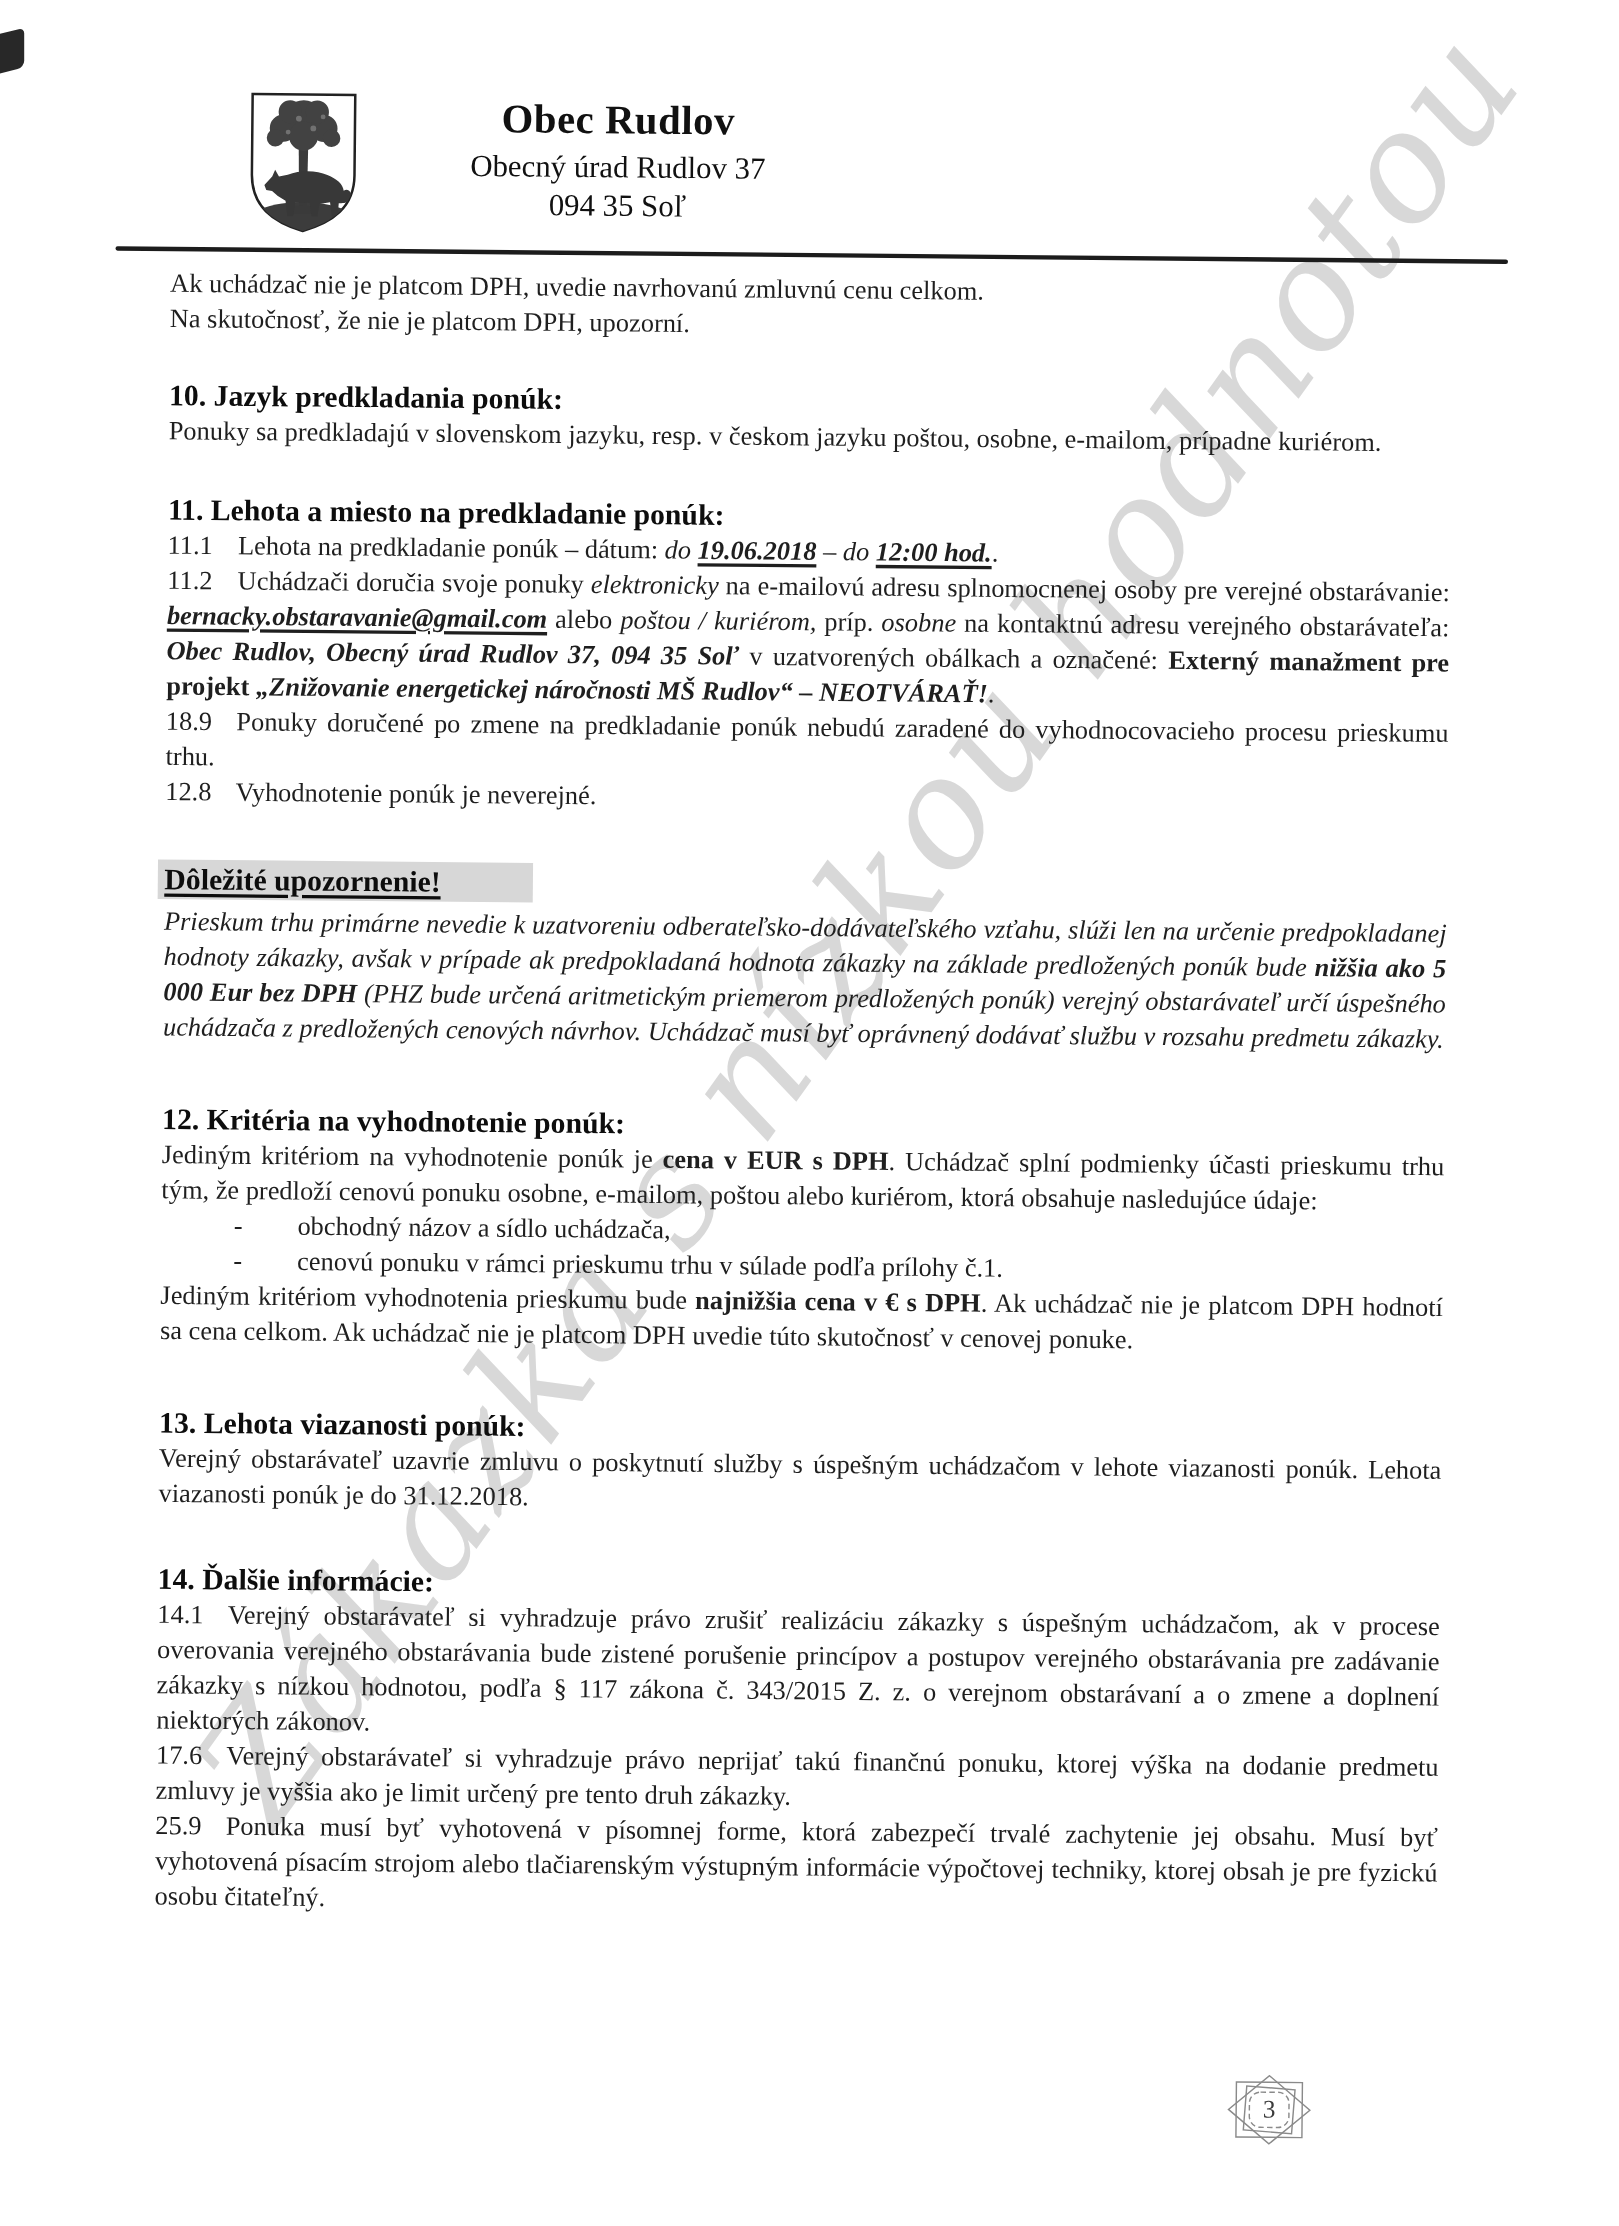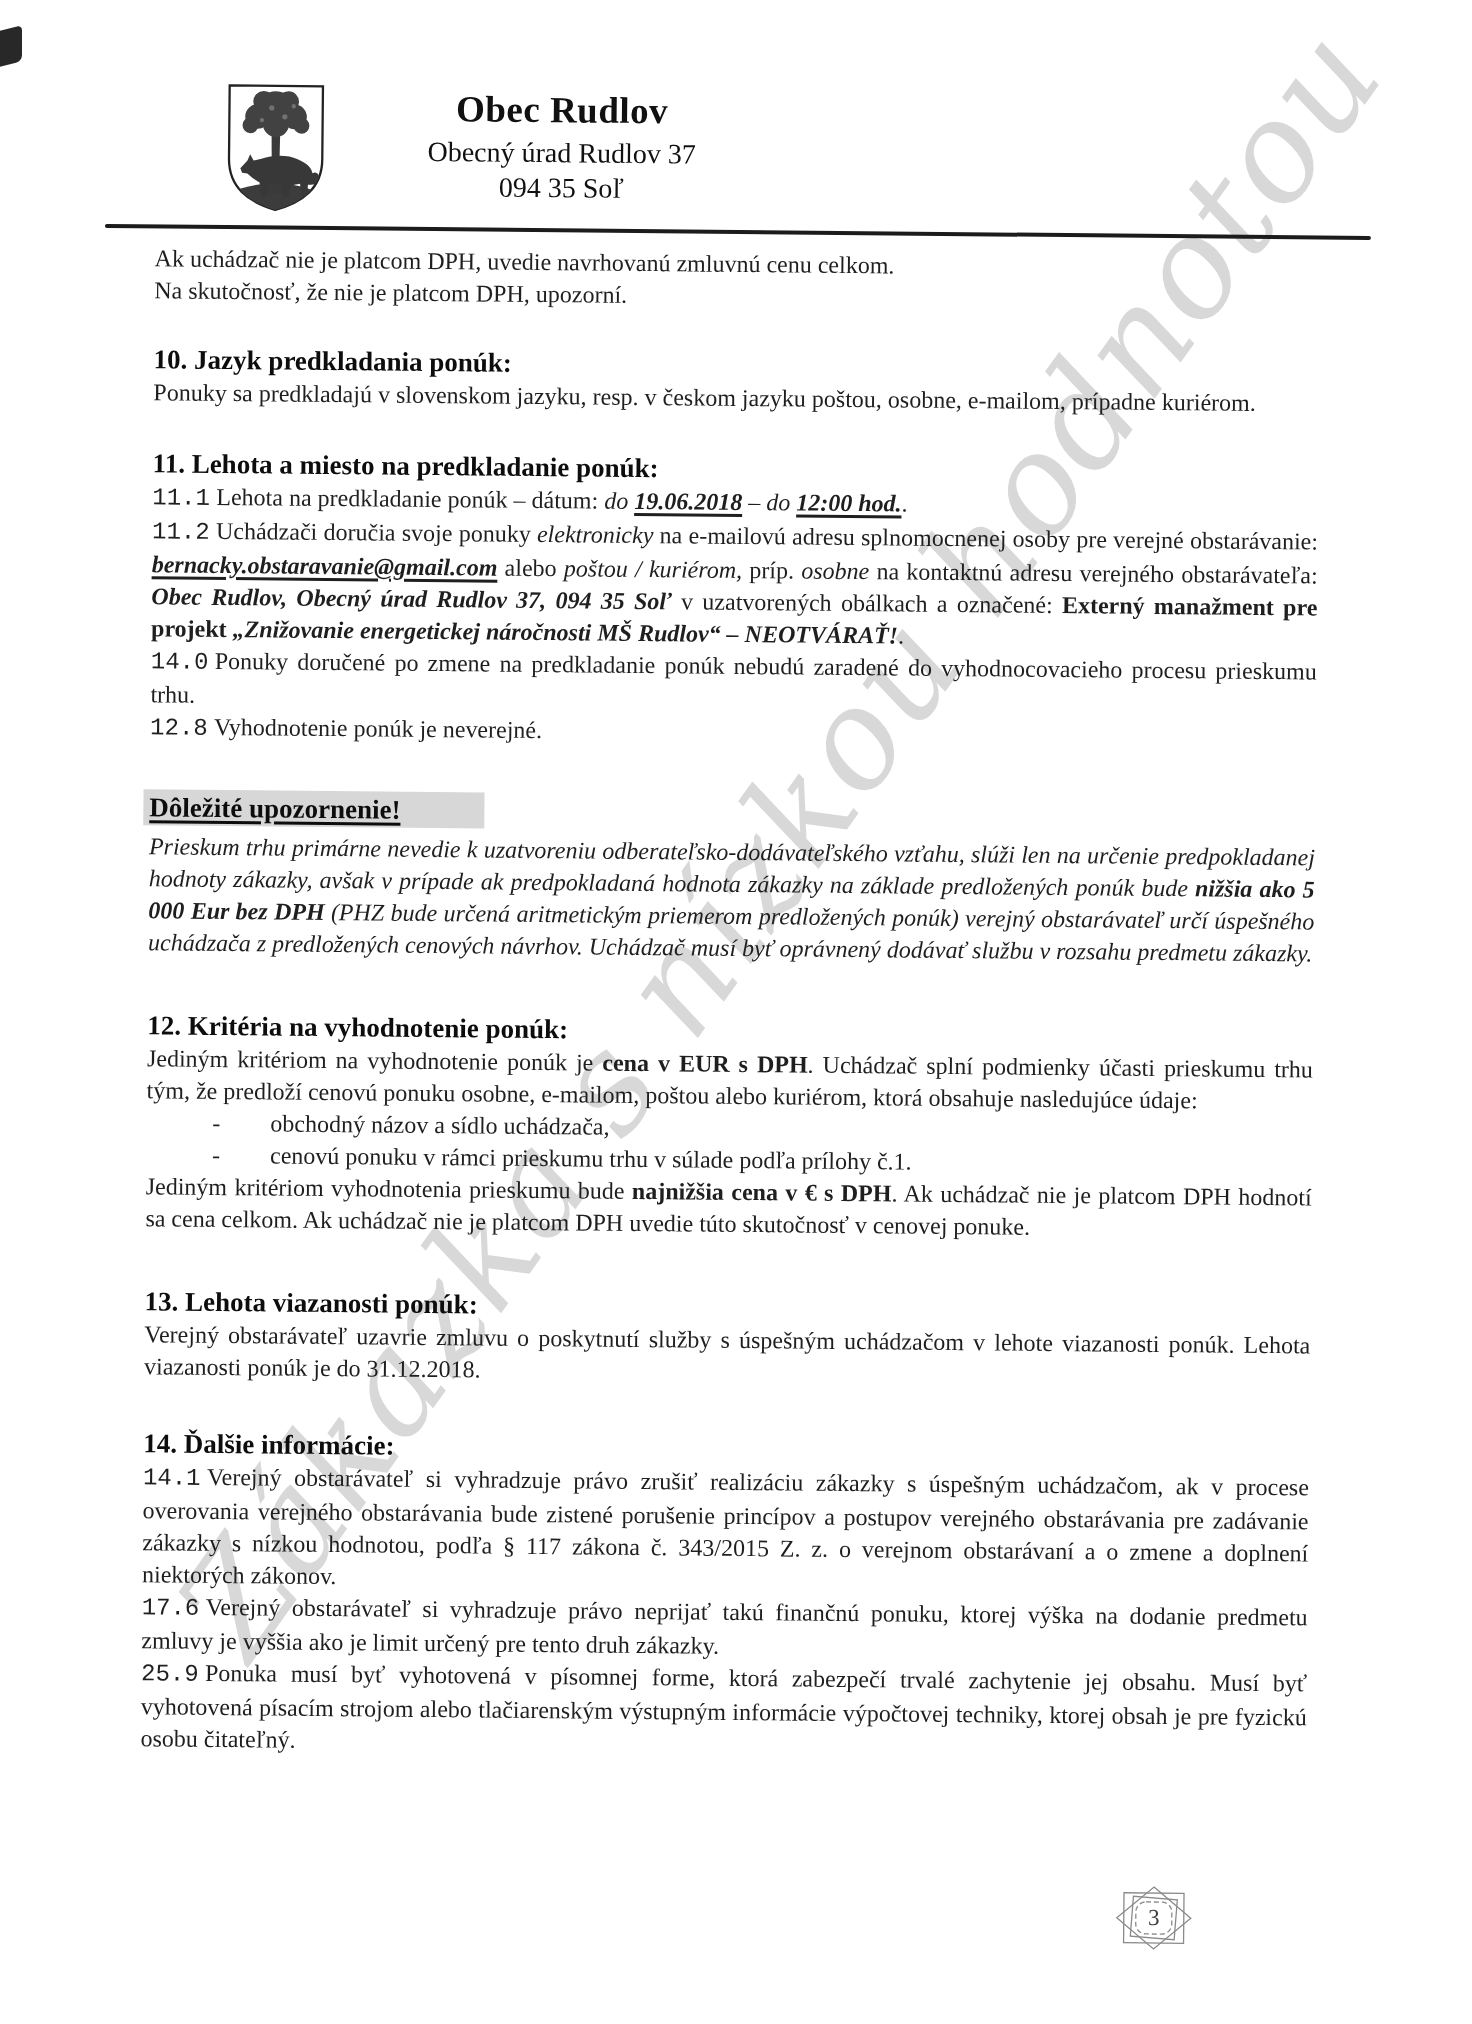--- a/index.html
+++ b/index.html
@@ -44,21 +44,21 @@
     font-family:"DejaVu Serif",serif;
     pointer-events:none;text-align:center;
   }
   
   .doc{
     position:absolute;left:156px;top:242px;width:1166px;
     font-size:24px;line-height:32px;z-index:2;
   }
   .blk{text-align:justify;}
   .blk-heading{text-align:left;font-size:27px;font-weight:bold;color:#0d0d0d;line-height:34px;}
-  .blk-num > span:first-child{display:inline-block;min-width:64px;font-family:Liberation Mono, monospace;}
+  .blk-num > span:first-child{display:inline-block;min-width:64px;}
   .blk-bullet{padding-left:66px;}
   .blk-bullet > span:first-child{display:inline-block;width:58px;}
   .f-b{font-weight:bold;}
   .f-i{font-style:italic;}
   .f-u{text-decoration:underline;text-decoration-thickness:2.5px;text-underline-offset:4px;}
   .f-h{background:#d7d7d7;padding:3px 84px 3px 6px;margin-left:-6px;}
   
   .pagenum{
     position:absolute;left:1132px;top:1876px;width:78px;height:66px;z-index:3;
   }
@@ -123,21 +123,21 @@
     <div class="rule"></div>
 
     <div class="doc" id="doc-body">
         <div class="blk blk-para"><span>Ak uchádzač nie je platcom DPH, uvedie navrhovanú zmluvnú cenu celkom.</span></div>
         <div class="blk blk-para"><span>Na skutočnosť, že nie je platcom DPH, upozorní.</span></div>
         <div class="blk blk-heading" style="margin-top: 36px;"><span class="f-b">10. Jazyk predkladania ponúk:</span></div>
         <div class="blk blk-para"><span>Ponuky sa predkladajú v slovenskom jazyku, resp. v českom jazyku poštou, osobne, e-mailom, prípadne kuriérom.</span></div>
         <div class="blk blk-heading" style="margin-top: 38px;"><span class="f-b">11. Lehota a miesto na predkladanie ponúk:</span></div>
         <div class="blk blk-num"><span>11.1</span><span>Lehota na predkladanie ponúk – dátum:  </span><span class="f-i">do </span><span class="f-b f-i f-u">19.06.2018</span><span class="f-i"> – </span><span class="f-i">do </span><span class="f-b f-i f-u">12:00 hod.</span><span>.</span></div>
         <div class="blk blk-num"><span>11.2</span><span>Uchádzači doručia svoje ponuky </span><span class="f-i">elektronicky</span><span> na e-mailovú adresu splnomocnenej osoby pre verejné obstarávanie: </span><span class="f-b f-i f-u">bernacky.obstaravanie@gmail.com</span><span> alebo </span><span class="f-i">poštou / kuriérom,</span><span> príp. </span><span class="f-i">osobne</span><span> na kontaktnú adresu verejného obstarávateľa: </span><span class="f-b f-i">Obec Rudlov, Obecný úrad Rudlov 37, 094 35 Soľ</span><span> v uzatvorených obálkach a označené: </span><span class="f-b">Externý manažment pre projekt </span><span class="f-b f-i">„Znižovanie energetickej náročnosti MŠ Rudlov“ – NEOTVÁRAŤ!</span><span>.</span></div>
-        <div class="blk blk-num"><span>14.0</span><span>Ponuky doručené po zmene na predkladanie ponúk nebudú zaradené do vyhodnocovacieho procesu prieskumu trhu.</span></div>
+        <div class="blk blk-num"><span>18.9</span><span>Ponuky doručené po zmene na predkladanie ponúk nebudú zaradené do vyhodnocovacieho procesu prieskumu trhu.</span></div>
         <div class="blk blk-num"><span>12.8</span><span>Vyhodnotenie ponúk je neverejné.</span></div>
         <div class="blk blk-heading" style="margin-top: 46px;"><span class="f-b f-u f-h">Dôležité upozornenie!</span></div>
         <div class="blk blk-para" style="margin-top: 6px;"><span class="f-i">Prieskum trhu primárne nevedie k uzatvoreniu odberateľsko-dodávateľského vzťahu, slúži len na určenie predpokladanej hodnoty zákazky, avšak v prípade ak predpokladaná hodnota zákazky na základe predložených ponúk bude </span><span class="f-b f-i">nižšia ako 5 000 Eur bez DPH</span><span class="f-i"> (PHZ bude určená aritmetickým priemerom predložených ponúk) verejný obstarávateľ určí úspešného uchádzača z predložených cenových návrhov. Uchádzač musí byť oprávnený dodávať službu v rozsahu predmetu zákazky.</span></div>
         <div class="blk blk-heading" style="margin-top: 50px;"><span class="f-b">12. Kritéria na vyhodnotenie ponúk:</span></div>
         <div class="blk blk-para"><span>Jediným kritériom na vyhodnotenie ponúk je </span><span class="f-b">cena v EUR s DPH</span><span>. Uchádzač splní podmienky účasti prieskumu trhu tým, že predloží cenovú ponuku osobne, e-mailom, poštou alebo kuriérom, ktorá obsahuje nasledujúce údaje:</span></div>
         <div class="blk blk-bullet"><span>-</span><span>obchodný názov a sídlo uchádzača,</span></div>
         <div class="blk blk-bullet"><span>-</span><span>cenovú ponuku v rámci prieskumu trhu v súlade podľa prílohy č.1.</span></div>
         <div class="blk blk-para"><span>Jediným kritériom vyhodnotenia prieskumu bude </span><span class="f-b">najnižšia cena v € s DPH</span><span>. Ak uchádzač nie je platcom DPH hodnotí sa cena celkom. Ak uchádzač nie je platcom DPH uvedie túto skutočnosť v cenovej ponuke.</span></div>
         <div class="blk blk-heading" style="margin-top: 50px;"><span class="f-b">13. Lehota viazanosti ponúk:</span></div>
         <div class="blk blk-para"><span>Verejný obstarávateľ uzavrie zmluvu o poskytnutí služby s úspešným uchádzačom v lehote viazanosti ponúk. Lehota viazanosti ponúk je do 31.12.2018.</span></div>

